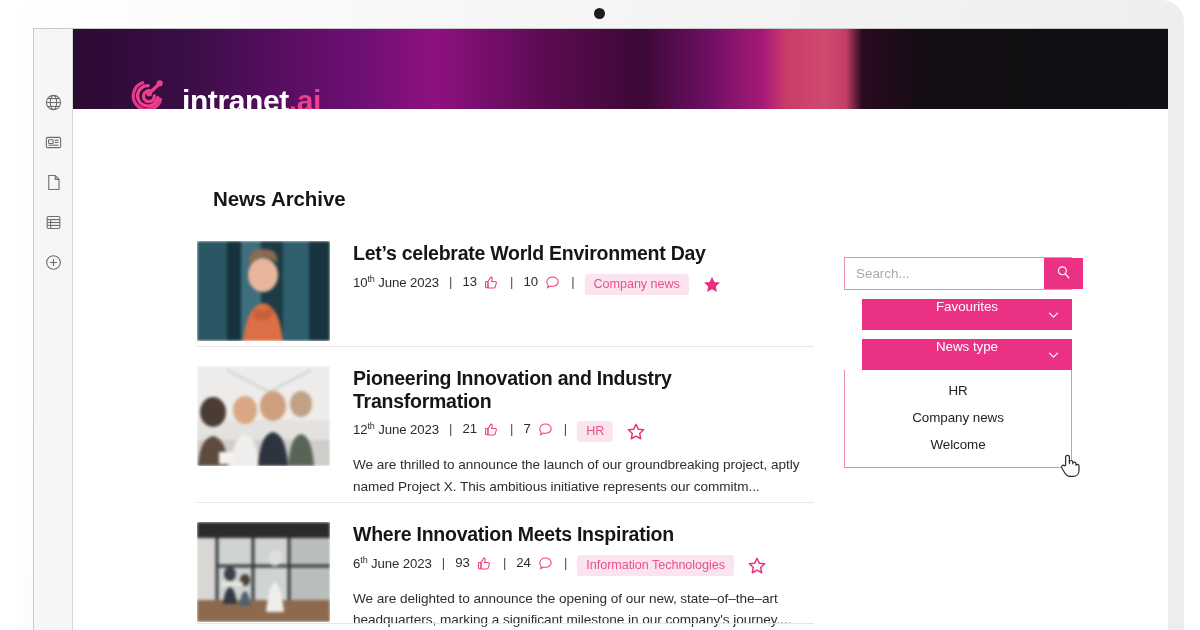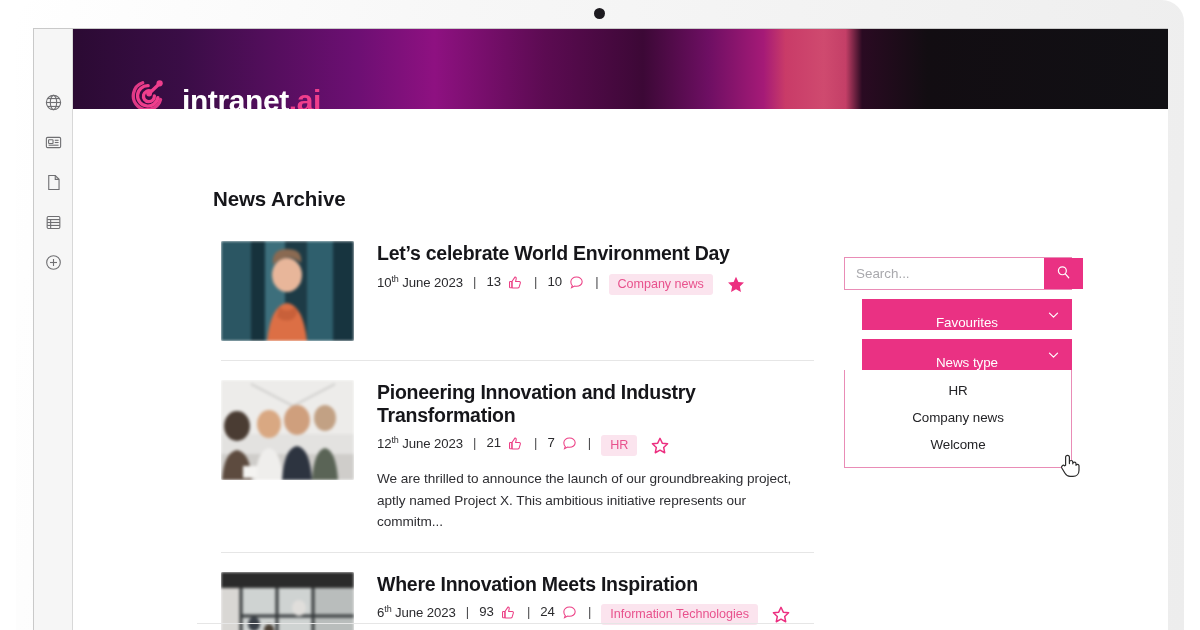--- a/index.html
+++ b/index.html
@@ -135,24 +135,23 @@
   
   #news-list {
     position: absolute;
     left: 124px;
     top: 132px;
     width: 617px;
   }
   .news-item {
     display: flex;
     gap: 23px;
-    padding-bottom: 19px;
+    padding-bottom: 5px;
     border-bottom: 1px solid #e6e6e6;
     margin-bottom: 19px;
-    margin-left: 24px;
   }
   .news-item:last-child { margin-bottom: 0; }
 
   .news-thumb {
     width: 133px;
     height: 100px;
     flex: 0 0 133px;
     border-radius: 1px;
     position: relative;
     overflow: hidden;
@@ -252,21 +251,21 @@
     justify-content: center;
     cursor: pointer;
     color: #ffffff;
   }
   .filter-block { margin-top: 9px; }
   .filter-header {
     height: 31px;
     background: #ea3183;
     color: #ffffff;
     display: flex;
-    align-items: flex-end;
+    align-items: flex-start;
     justify-content: center;
     position: relative;
     font-size: 13.4px;
     cursor: pointer;
     letter-spacing: -0.05px;
     margin-left: 18px;
   }
   .filter-header .chev {
     position: absolute;
     right: 11px;

